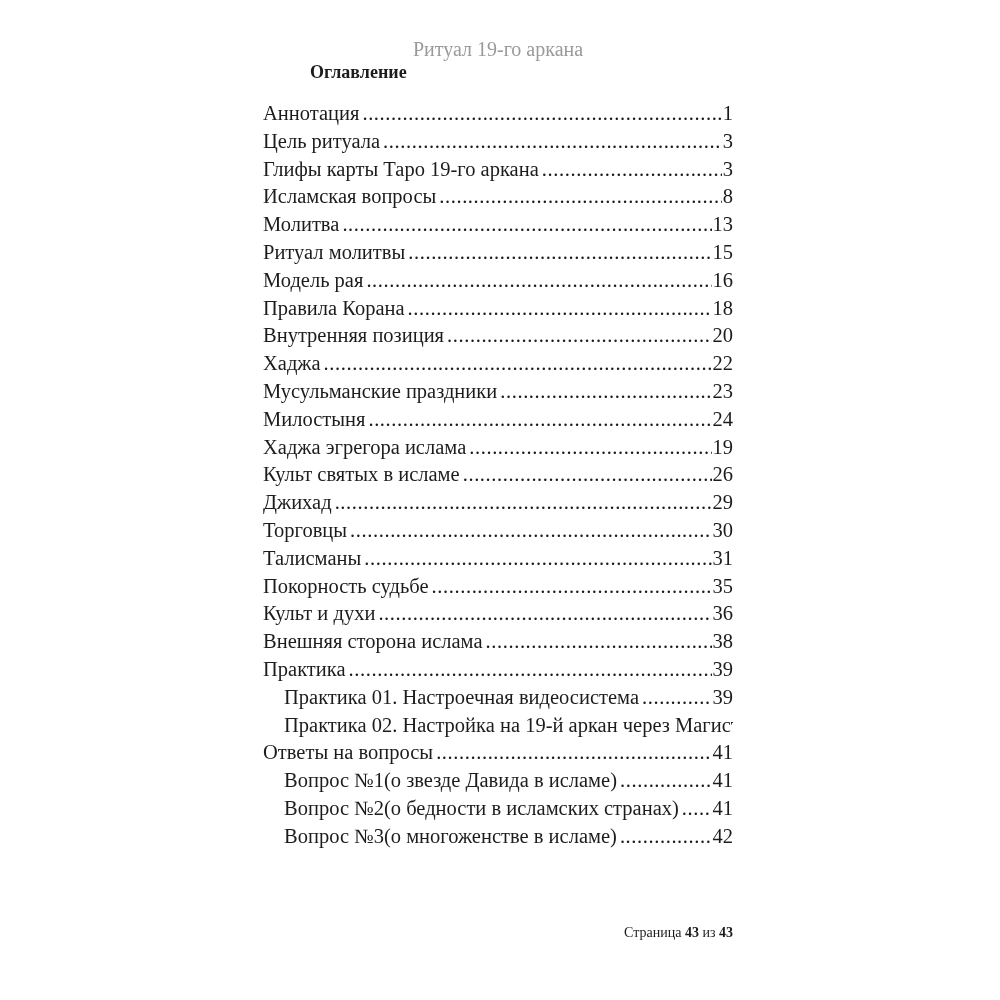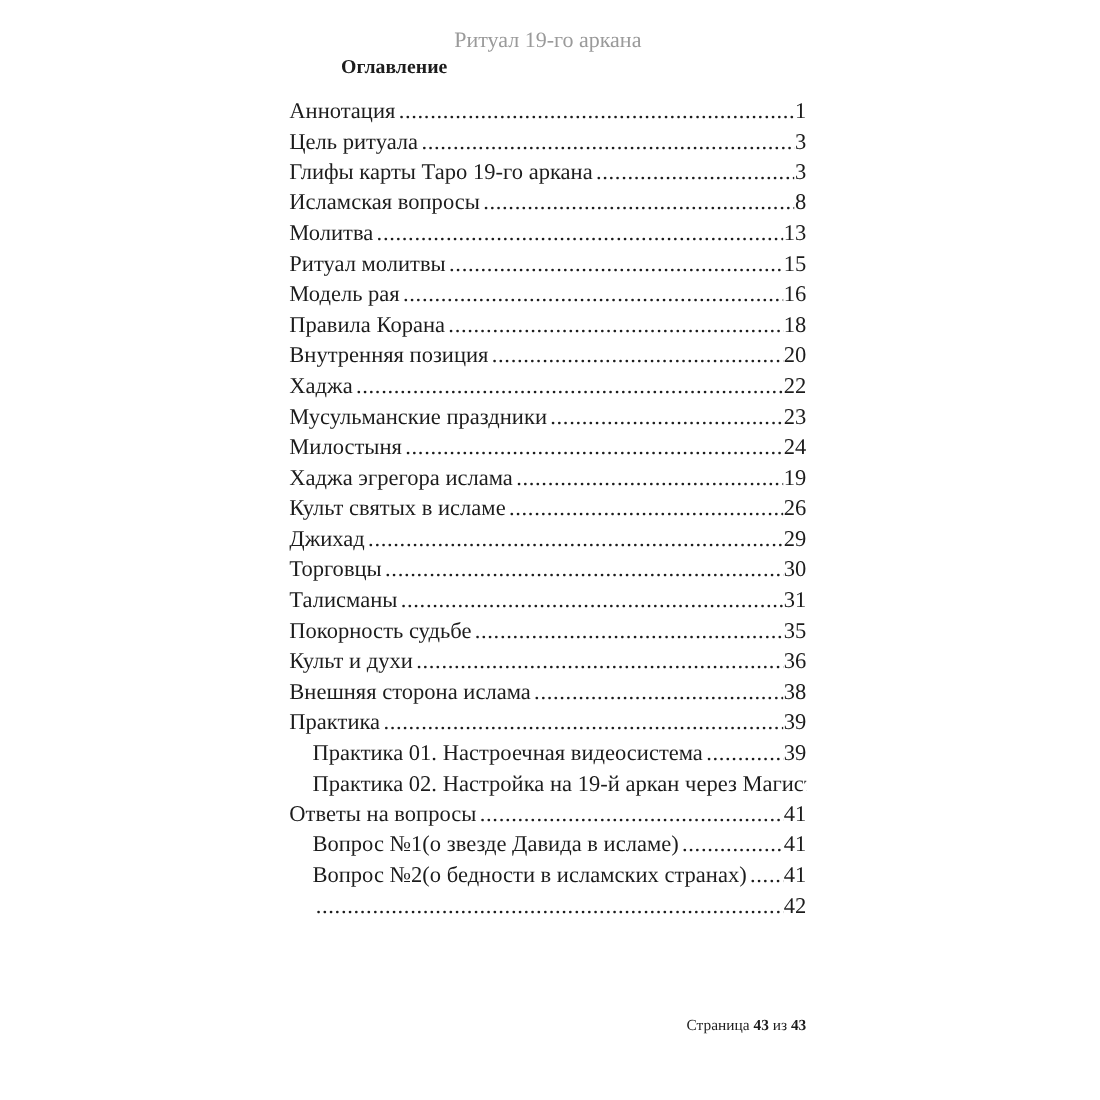--- a/index.html
+++ b/index.html
@@ -5,21 +5,21 @@
   html,body { margin:0; padding:0; background:#ffffff; }
   body {
     width:1000px; height:1000px;
     font-family:"Liberation Serif","DejaVu Serif",serif;
     color:#1c1c1c;
   }
   .page { position:relative; width:1000px; height:1000px; background:#ffffff; overflow:hidden; }
   .content { position:absolute; left:263px; top:0; width:470px; height:1000px; }
 
   .doc-title {
-    margin-top:24px; height:26px; line-height:26px;
+    margin-top:36px; height:26px; line-height:26px;
     text-align:center; font-size:20px; color:#9a9a9a;
     white-space:nowrap;
   }
   .toc-heading {
     margin-top:0; height:20px; line-height:20px;
     font-size:18px; font-weight:bold; padding-left:47px;
   }
   .toc-list { margin-top:18px; }
   .toc-row {
     display:flex; align-items:stretch;
@@ -174,20 +174,21 @@
           <span class="toc-label">Вопрос №1(о звезде Давида в исламе)</span>
           <span class="toc-dots"></span>
           <span class="toc-page">41</span>
         </div>
         <div class="toc-row sub">
           <span class="toc-label">Вопрос №2(о бедности в исламских странах)</span>
           <span class="toc-dots"></span>
           <span class="toc-page">41</span>
         </div>
         <div class="toc-row sub">
+          <span class="toc-label">Вопрос №3(о многоженстве в исламе)</span>
           <span class="toc-dots"></span>
           <span class="toc-page">42</span>
         </div>
       </div>
     <div class="footer">
       <span>Страница</span>
       <span class="num">43</span>
       <span>из</span>
       <span class="num">43</span>
     </div>

